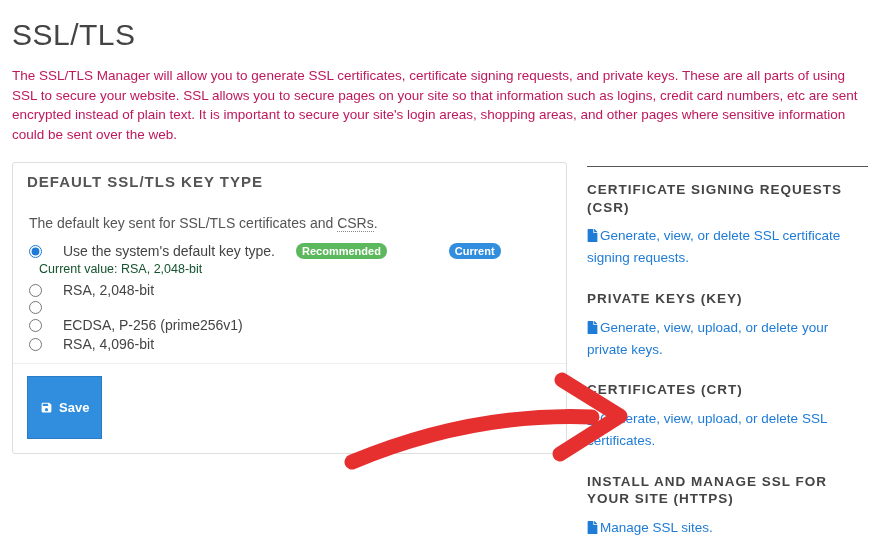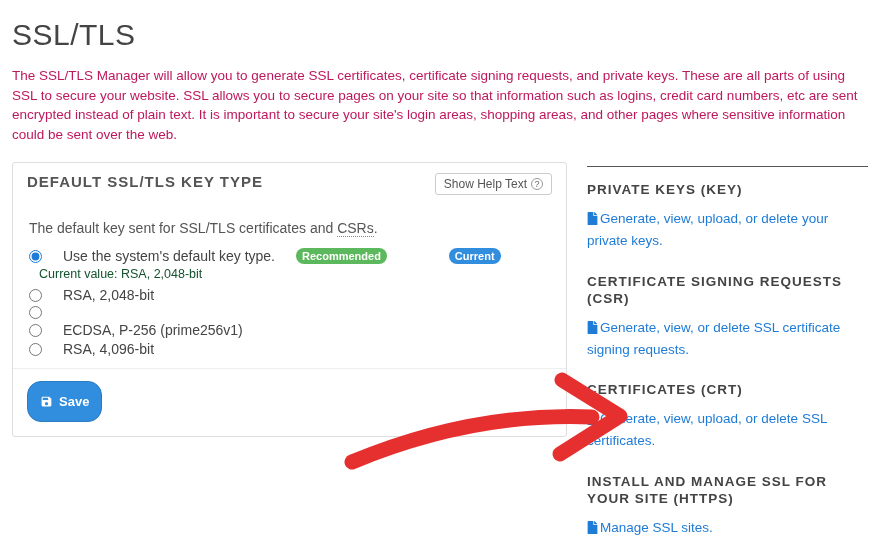--- a/index.html
+++ b/index.html
@@ -108,22 +108,22 @@
     }
     .panel-footer {
       border-top: 1px solid #eee;
       background: #fafafa00;
       padding: 12px 14px 14px;
     }
     .save-btn {
       background:#318dde;
       color:#fff;
       border:1px solid #2a7bc2;
-      border-radius:14px;
-      padding:12px 12px;
+      border-radius:0;
+      padding:23px 12px;
       font-size:13px;
       font-weight:600;
       display:inline-flex;
       align-items:center;
       gap:6px;
       cursor:pointer;
     }
     .save-icon svg{ display:block; }
 
     .right-col hr.topline{
@@ -167,24 +167,20 @@
 
 <h1 class="page-title">SSL/TLS</h1>
 
 <p class="page-desc">The SSL/TLS Manager will allow you to generate SSL certificates, certificate signing requests, and private keys. These are all parts of using SSL to secure your website. SSL allows you to secure pages on your site so that information such as logins, credit card numbers, etc are sent encrypted instead of plain text. It is important to secure your site's login areas, shopping areas, and other pages where sensitive information could be sent over the web.</p>
 
 <div class="content-row">
   <div class="left-col">
     <div class="panel">
       <div class="panel-head">
         <h2>DEFAULT SSL/TLS KEY TYPE</h2>
-        <button class="help-btn">
-          <span>Show Help Text</span>
-          <span class="qicon">?</span>
-        </button>
       </div>
       <div class="panel-body">
         <p class="intro">
           <span>The default key sent for SSL/TLS certificates and </span><span class="csr-abbr">CSRs</span><span>.</span>
         </p>
 
         <label class="radio-row">
           <input type="radio" name="kt" checked="" style="">
           <span>Use the system's default key type.</span>
           <span class="badge rec">Recommended</span>
@@ -223,34 +219,34 @@
     <svg class="arrow-annot" viewBox="0 0 290 120">
       <path d="M 10 100 Q 130 50 250 55" stroke="#e63030" stroke-width="15" fill="none" stroke-linecap="round"></path>
       <path d="M 220 18 L 278 54 L 218 92" stroke="#e63030" stroke-width="15" fill="none" stroke-linecap="round" stroke-linejoin="round"></path>
     </svg>
   </div>
 
   <div class="right-col">
     <hr class="topline">
 
     <div class="side-section">
+      <h3>CERTIFICATE SIGNING REQUESTS (CSR)</h3>
+      <a href="#" class="side-link">
+        <span class="file-icon"><svg width="11" height="13" viewBox="0 0 384 512" fill="#1e7bd6">
+              <path d="M224 136V0H24C10.7 0 0 10.7 0 24v464c0 13.3 10.7 24 24 24h336c13.3 0 24-10.7 24-24V160H248c-13.2 0-24-10.8-24-24zm160-14.1v6.1H256V0h6.1c6.4 0 12.5 2.5 17 7l97.9 98c4.5 4.5 7 10.6 7 16.9z"></path>
+            </svg></span><span>Generate, view, or delete SSL certificate signing requests.</span>
+      </a>
+    </div>
+
+    <div class="side-section">
       <h3>PRIVATE KEYS (KEY)</h3>
       <a href="#" class="side-link">
         <span class="file-icon"><svg width="11" height="13" viewBox="0 0 384 512" fill="#1e7bd6">
               <path d="M224 136V0H24C10.7 0 0 10.7 0 24v464c0 13.3 10.7 24 24 24h336c13.3 0 24-10.7 24-24V160H248c-13.2 0-24-10.8-24-24zm160-14.1v6.1H256V0h6.1c6.4 0 12.5 2.5 17 7l97.9 98c4.5 4.5 7 10.6 7 16.9z"></path>
             </svg></span><span>Generate, view, upload, or delete your private keys.</span>
-      </a>
-    </div>
-
-    <div class="side-section">
-      <h3>CERTIFICATE SIGNING REQUESTS (CSR)</h3>
-      <a href="#" class="side-link">
-        <span class="file-icon"><svg width="11" height="13" viewBox="0 0 384 512" fill="#1e7bd6">
-              <path d="M224 136V0H24C10.7 0 0 10.7 0 24v464c0 13.3 10.7 24 24 24h336c13.3 0 24-10.7 24-24V160H248c-13.2 0-24-10.8-24-24zm160-14.1v6.1H256V0h6.1c6.4 0 12.5 2.5 17 7l97.9 98c4.5 4.5 7 10.6 7 16.9z"></path>
-            </svg></span><span>Generate, view, or delete SSL certificate signing requests.</span>
       </a>
     </div>
 
     <div class="side-section">
       <h3>CERTIFICATES (CRT)</h3>
       <a href="#" class="side-link">
         <span class="file-icon"><svg width="11" height="13" viewBox="0 0 384 512" fill="#1e7bd6">
               <path d="M224 136V0H24C10.7 0 0 10.7 0 24v464c0 13.3 10.7 24 24 24h336c13.3 0 24-10.7 24-24V160H248c-13.2 0-24-10.8-24-24zm160-14.1v6.1H256V0h6.1c6.4 0 12.5 2.5 17 7l97.9 98c4.5 4.5 7 10.6 7 16.9z"></path>
             </svg></span><span>Generate, view, upload, or delete SSL certificates.</span>
       </a>

